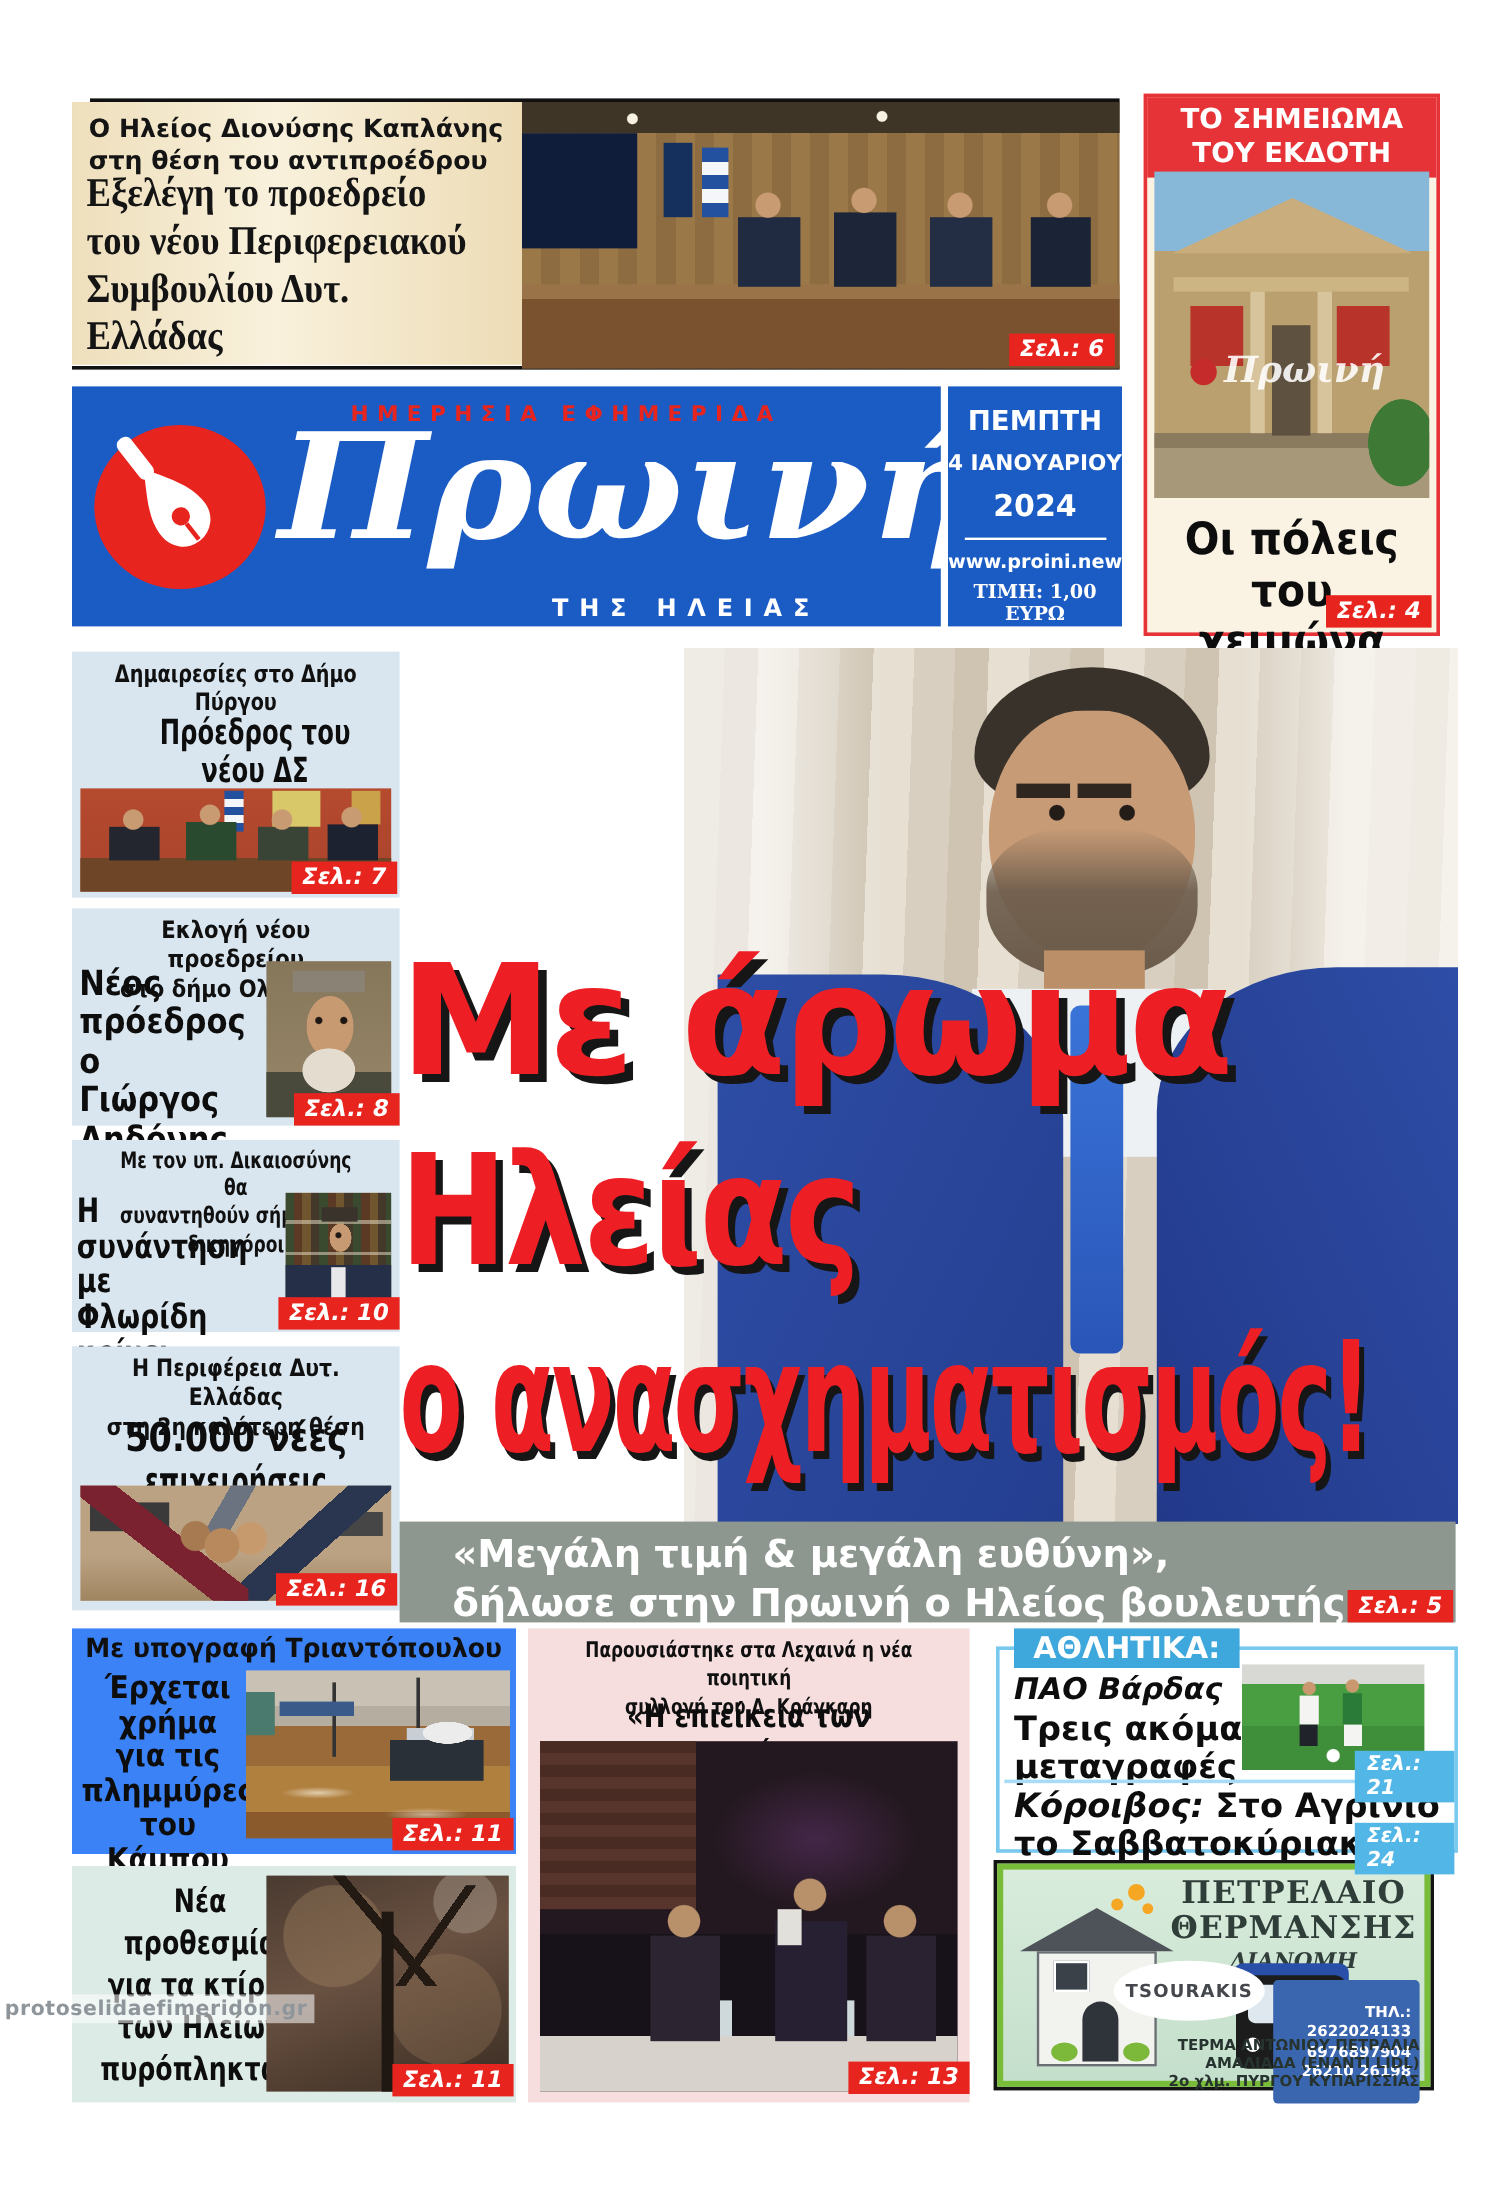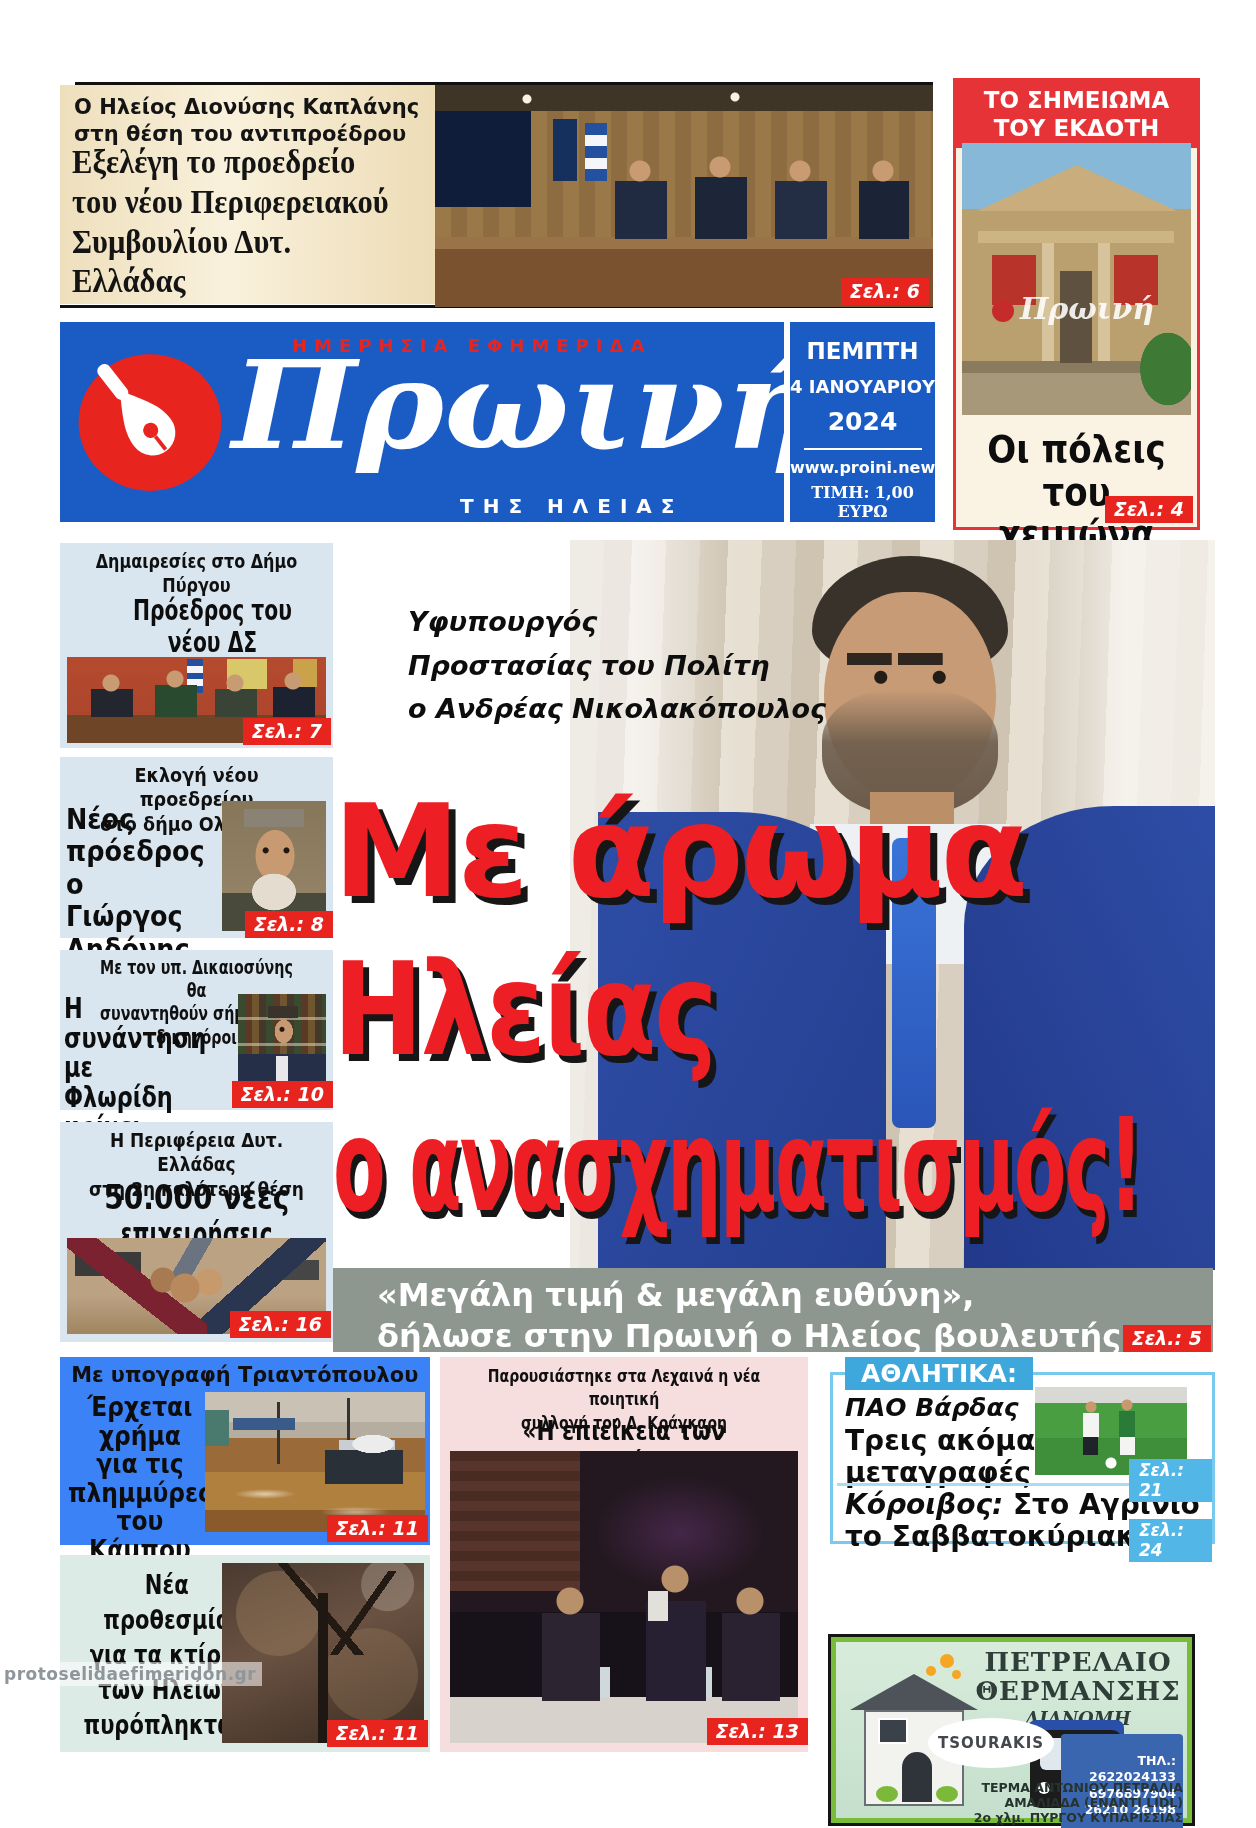--- a/index.html
+++ b/index.html
@@ -212,21 +212,21 @@
     linear-gradient(#2a7a38,#2a7a38) 84px 24px/16px 26px no-repeat,
     linear-gradient(#20242a,#20242a) 48px 50px/15px 18px no-repeat,
     linear-gradient(#f4f4f2,#f4f4f2) 85px 50px/15px 18px no-repeat,
     radial-gradient(circle at 76px 76px,#fff 0 5px,transparent 6px),
     linear-gradient(180deg,#d8d8d4 0 16px,#4a9e42 16px 58%,#3f8f3a 58%);}
   #sp-div{position:absolute;left:4px;top:108px;width:371px;height:3px;background:#a8dcf4;}
   #sp2-line{position:absolute;left:12px;top:114px;font-size:28px;font-weight:bold;line-height:1.15;color:#0d0d0d;}
   #sp2-line .it{font-style:italic;}
 
   
-  #ad{left:828px;top:1634px;width:367px;height:192px;border:3px solid #141414;background:#cfe4d6;box-sizing:border-box;}
+  #ad{left:828px;top:1550px;width:367px;height:192px;border:3px solid #141414;background:#cfe4d6;box-sizing:border-box;}
   #ad-inner{position:absolute;inset:0;border:5px solid #79bc3a;background:linear-gradient(180deg,#d9ecdc,#c4dfcc);}
   #ad-house{position:absolute;left:8px;top:10px;width:140px;height:158px;}
   #ad-roof{position:absolute;left:6px;top:22px;width:0;height:0;border-left:64px solid transparent;border-right:64px solid transparent;border-bottom:36px solid #4d5358;}
   #ad-body{position:absolute;left:20px;top:58px;width:96px;height:92px;background:#f2f2ee;border:2px solid #6a6f74;}
   #ad-window{position:absolute;left:34px;top:66px;width:26px;height:22px;background:#3a4148;border:2px solid #fff;}
   #ad-door{position:absolute;left:58px;top:100px;width:30px;height:50px;background:#2f343a;border-radius:15px 15px 0 0;}
   .ad-bush{position:absolute;width:22px;height:16px;border-radius:50%;background:#7cb83a;top:134px;}
   #ad-bush1{left:32px;} #ad-bush2{left:92px;}
   .ad-smoke{position:absolute;border-radius:50%;background:#f5a623;}
   #ad-smoke1{left:96px;top:2px;width:14px;height:14px;}
@@ -352,23 +352,20 @@
   <div class="abs" id="main-photo">
     <div class="mh-hair"></div>
     <div class="mh-face"></div>
     <div class="mh-beard"></div>
     <div class="mh-neck"></div>
     <div class="mh-shirt"></div>
     <div class="mh-tie"></div>
     <div class="mh-suitL"></div>
     <div class="mh-suitR"></div>
   </div>
-  <div class="abs ml" id="main-kicker">Υφυπουργός
-Προστασίας του Πολίτη
-ο Ανδρέας Νικολακόπουλος</div>
   <div class="rl" id="rl1">Με άρωμα</div>
   <div class="rl" id="rl2">Ηλείας</div>
   <div class="rl" id="rl3">ο ανασχηματισμός!</div>
   <div class="abs" id="quote-box">
     <div id="quote-text" class="ml">«Μεγάλη τιμή &amp; μεγάλη ευθύνη»,
 δήλωσε στην Πρωινή ο Ηλείος βουλευτής</div>
     <div class="ptag" style="right:2px;bottom:0;">Σελ.: 5</div>
   </div>
 
   <div class="abs" id="blA">

